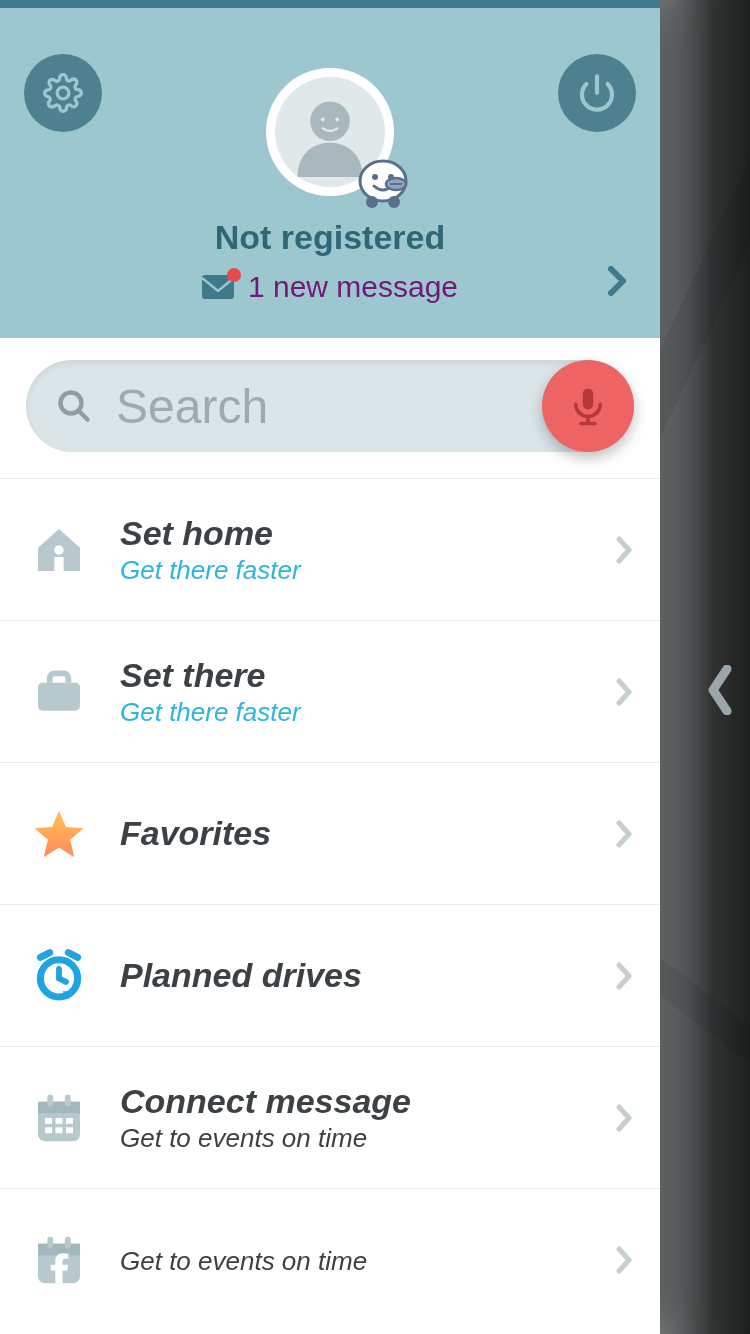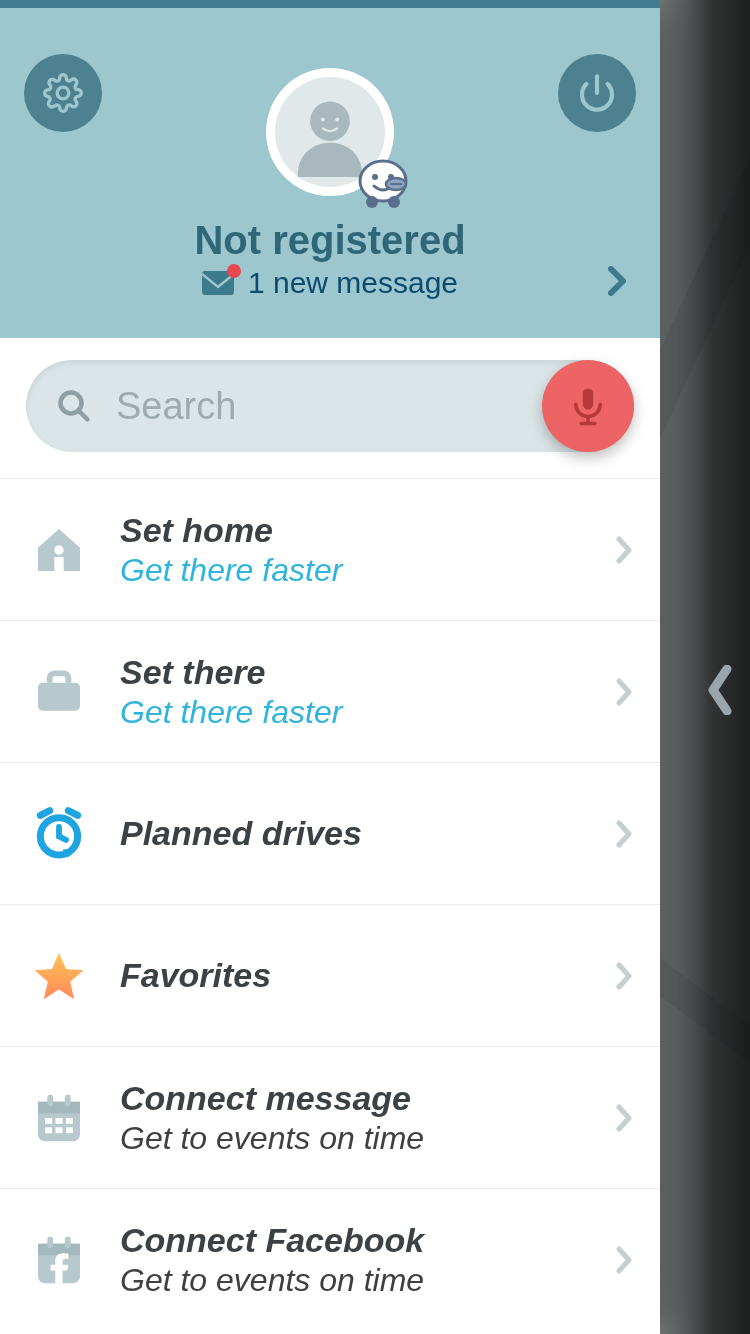--- a/index.html
+++ b/index.html
@@ -79,27 +79,27 @@
       position: absolute;
       right: -18px; bottom: -18px;
       width: 58px; height: 58px;
     }
 
     .reg-status {
       text-align: center;
       margin-top: 22px;
       color: #2f6776;
       font-weight: 700;
-      font-size: 40px;
+      font-size: 34px;
     }
     .msg-row {
       display: flex; align-items: center; justify-content: center;
       gap: 14px;
-      margin-top: 3px;
-      color: #0c4a6e;
+      margin-top: 13px;
+      color: #701a75;
       font-size: 30px;
     }
     .envelope { position: relative; }
     .envelope .dot {
       position: absolute; top: -7px; right: -7px;
       width: 14px; height: 14px; border-radius: 50%;
       background: #e8494f;
     }
     .header-chevron {
       position: absolute; right: 34px; top: 258px;
@@ -116,21 +116,21 @@
       position: relative;
       height: 92px;
       border-radius: 46px;
       background: #dbe5e8;
       display: flex; align-items: center;
       padding: 0 30px;
       gap: 24px;
       box-shadow: inset 0 3px 6px rgba(0,0,0,0.08);
     }
     .search-placeholder {
-      color: #9dabaf; font-size: 38px;
+      color: #9dabaf; font-size: 48px;
     }
     .mic-btn {
       position: absolute; right: 0; top: 50%; transform: translateY(-50%);
       width: 92px; height: 92px; border-radius: 50%;
       background: #ee6464;
       display: flex; align-items: center; justify-content: center;
       box-shadow: 0 6px 14px rgba(0,0,0,0.25);
       cursor: pointer;
     }
 
@@ -147,21 +147,21 @@
     .item-icon {
       width: 62px; flex-shrink: 0;
       display: flex; align-items: center; justify-content: center;
       margin-right: 30px;
     }
     .item-text { flex: 1; }
     .item-title {
       font-size: 34px; font-weight: 800; color: #3b4144;
     }
     .item-sub {
-      font-size: 32px; margin-top: 2px;
+      font-size: 26px; margin-top: 2px;
     }
     .sub-accent { color: #2eb4dd; }
     .sub-muted { color: #404040; }
     .item-chevron { color: #c5ced1; flex-shrink: 0; }
 
     svg { display: block; }
   </style>
 </head>
 <body>
 
@@ -297,51 +297,51 @@
       </div>
       <span class="item-chevron">
           <svg width="16" height="28" viewBox="0 0 16 28">
             <path d="M3 3 L13 14 L3 25" stroke="#c5ced1" stroke-width="5" stroke-linecap="round" stroke-linejoin="round" fill="none"></path>
           </svg>
         </span>
     </div>
 
     <div class="item">
       <span class="item-icon">
-        <svg width="56" height="56" viewBox="0 0 24 24" fill="none">
-          <circle cx="12" cy="13" r="8" stroke="#1fa4e2" stroke-width="3"></circle>
-          <path d="M12 9 V13 L15 14.5" stroke="#1fa4e2" stroke-width="2.5" stroke-linecap="round"></path>
-          <path d="M4 4 L8 2 M20 4 L16 2" stroke="#1fa4e2" stroke-width="3" stroke-linecap="round"></path>
-          <path d="M16 22 L18.5 18.5 L13.5 18.5 Z" fill="#1fa4e2"></path>
-        </svg>
-      </span>
-      <div class="item-text">
-        <div class="item-title">Planned drives</div>
-      </div>
-      <span class="item-chevron">
-          <svg width="16" height="28" viewBox="0 0 16 28">
-            <path d="M3 3 L13 14 L3 25" stroke="#c5ced1" stroke-width="5" stroke-linecap="round" stroke-linejoin="round" fill="none"></path>
-          </svg>
-        </span>
-    </div>
-
-    <div class="item">
-      <span class="item-icon">
         <svg width="56" height="56" viewBox="0 0 24 24">
           <defs>
               <linearGradient id="sg" x1="0" y1="0" x2="0" y2="1">
                 <stop offset="0%" stop-color="#ffc357"></stop>
                 <stop offset="100%" stop-color="#ff8a5b"></stop>
               </linearGradient>
             </defs>
           <path d="M12 2 L15 9 L22.5 9.5 L16.8 14.5 L18.5 22 L12 17.8 L5.5 22 L7.2 14.5 L1.5 9.5 L9 9 Z" fill="url(#sg)"></path>
         </svg>
       </span>
       <div class="item-text">
         <div class="item-title">Favorites</div>
+      </div>
+      <span class="item-chevron">
+          <svg width="16" height="28" viewBox="0 0 16 28">
+            <path d="M3 3 L13 14 L3 25" stroke="#c5ced1" stroke-width="5" stroke-linecap="round" stroke-linejoin="round" fill="none"></path>
+          </svg>
+        </span>
+    </div>
+
+    <div class="item">
+      <span class="item-icon">
+        <svg width="56" height="56" viewBox="0 0 24 24" fill="none">
+          <circle cx="12" cy="13" r="8" stroke="#1fa4e2" stroke-width="3"></circle>
+          <path d="M12 9 V13 L15 14.5" stroke="#1fa4e2" stroke-width="2.5" stroke-linecap="round"></path>
+          <path d="M4 4 L8 2 M20 4 L16 2" stroke="#1fa4e2" stroke-width="3" stroke-linecap="round"></path>
+          <path d="M16 22 L18.5 18.5 L13.5 18.5 Z" fill="#1fa4e2"></path>
+        </svg>
+      </span>
+      <div class="item-text">
+        <div class="item-title">Planned drives</div>
       </div>
       <span class="item-chevron">
           <svg width="16" height="28" viewBox="0 0 16 28">
             <path d="M3 3 L13 14 L3 25" stroke="#c5ced1" stroke-width="5" stroke-linecap="round" stroke-linejoin="round" fill="none"></path>
           </svg>
         </span>
     </div>
 
     <div class="item">
       <span class="item-icon">
@@ -375,21 +375,20 @@
       <span class="item-icon">
         <svg width="56" height="56" viewBox="0 0 24 24" fill="#b7c9cc">
           <rect x="3" y="5" width="18" height="17" rx="3"></rect>
           <rect x="3" y="5" width="18" height="5" fill="#a2b8bc"></rect>
           <rect x="7" y="2" width="2.5" height="5" rx="1"></rect>
             <rect x="14.5" y="2" width="2.5" height="5" rx="1"></rect>
           <path d="M13.5 22 V16.5 H15.5 L16 14 H13.5 V12.8 C13.5 12 13.8 11.5 14.8 11.5 H16 V9.3 C15.5 9.2 14.6 9.1 13.7 9.1 C11.7 9.1 10.4 10.3 10.4 12.5 V14 H8.4 V16.5 H10.4 V22 Z" fill="#fff"></path>
         </svg>
       </span>
       <div class="item-text">
-        <div class="item-title">Connect Facebook</div>
         <div class="item-sub sub-muted">Get to events on time</div>
       </div>
       <span class="item-chevron">
           <svg width="16" height="28" viewBox="0 0 16 28">
             <path d="M3 3 L13 14 L3 25" stroke="#c5ced1" stroke-width="5" stroke-linecap="round" stroke-linejoin="round" fill="none"></path>
           </svg>
         </span>
     </div>
 
   </div>

